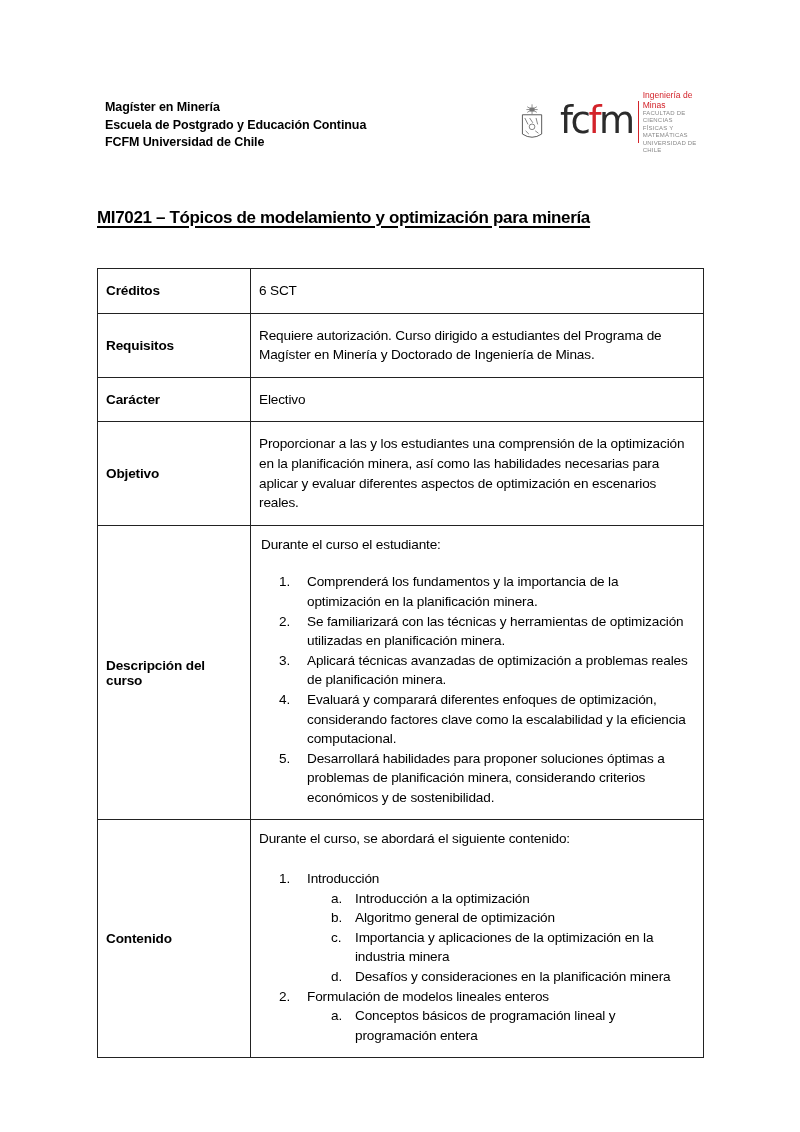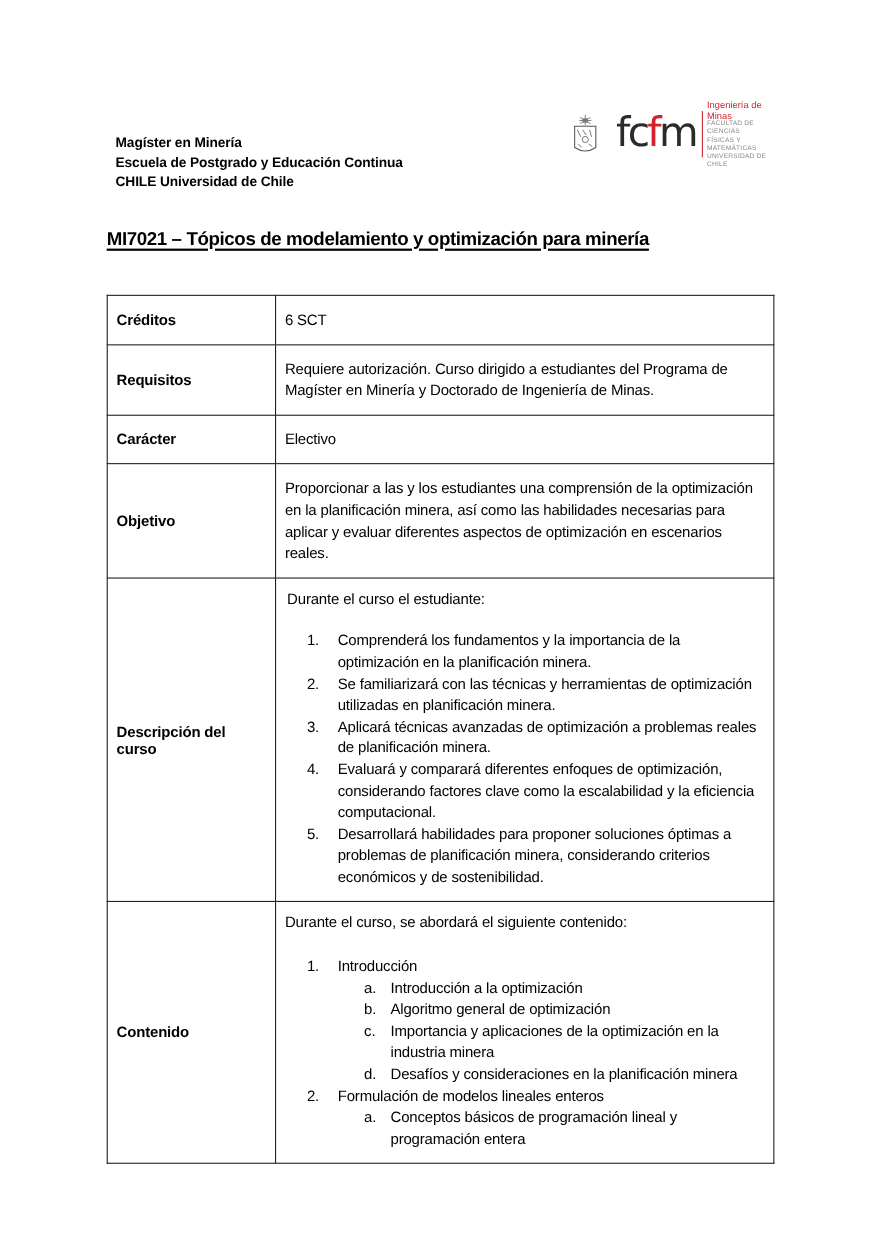--- a/index.html
+++ b/index.html
@@ -11,21 +11,20 @@
       overflow: hidden;
     }
     .header-text {
       position: absolute;
       left: 105px;
       top: 99px;
       font-weight: bold;
       font-size: 12.5px;
       line-height: 17.5px;
       letter-spacing: -0.1px;
-      margin-top: 23px;
     }
     .logo {
       position: absolute;
       left: 520px;
       top: 96px;
       width: 185px;
       height: 52px;
       display: flex;
       align-items: center;
     }
@@ -121,21 +120,21 @@
       top: 0;
     }
     .content-intro { margin-bottom: 20px; }
   </style>
 </head>
 <body>
 
 <div class="header-text">
   <div>Magíster en Minería</div>
   <div>Escuela de Postgrado y Educación Continua</div>
-  <div>CHILE Universidad de Chile</div>
+  <div>FCFM Universidad de Chile</div>
 </div>
 
 <div class="logo">
   <svg class="crest" viewBox="0 0 30 46">
     <g stroke="#555" stroke-width="0.8" fill="none">
       <line x1="15" y1="1" x2="15" y2="13"></line>
       <line x1="9" y1="4" x2="21" y2="11"></line>
       <line x1="21" y1="4" x2="9" y2="11"></line>
       <line x1="8" y1="7.5" x2="22" y2="7.5"></line>
       <rect x="12" y="5" width="6" height="5" fill="#777" stroke="none"></rect>

